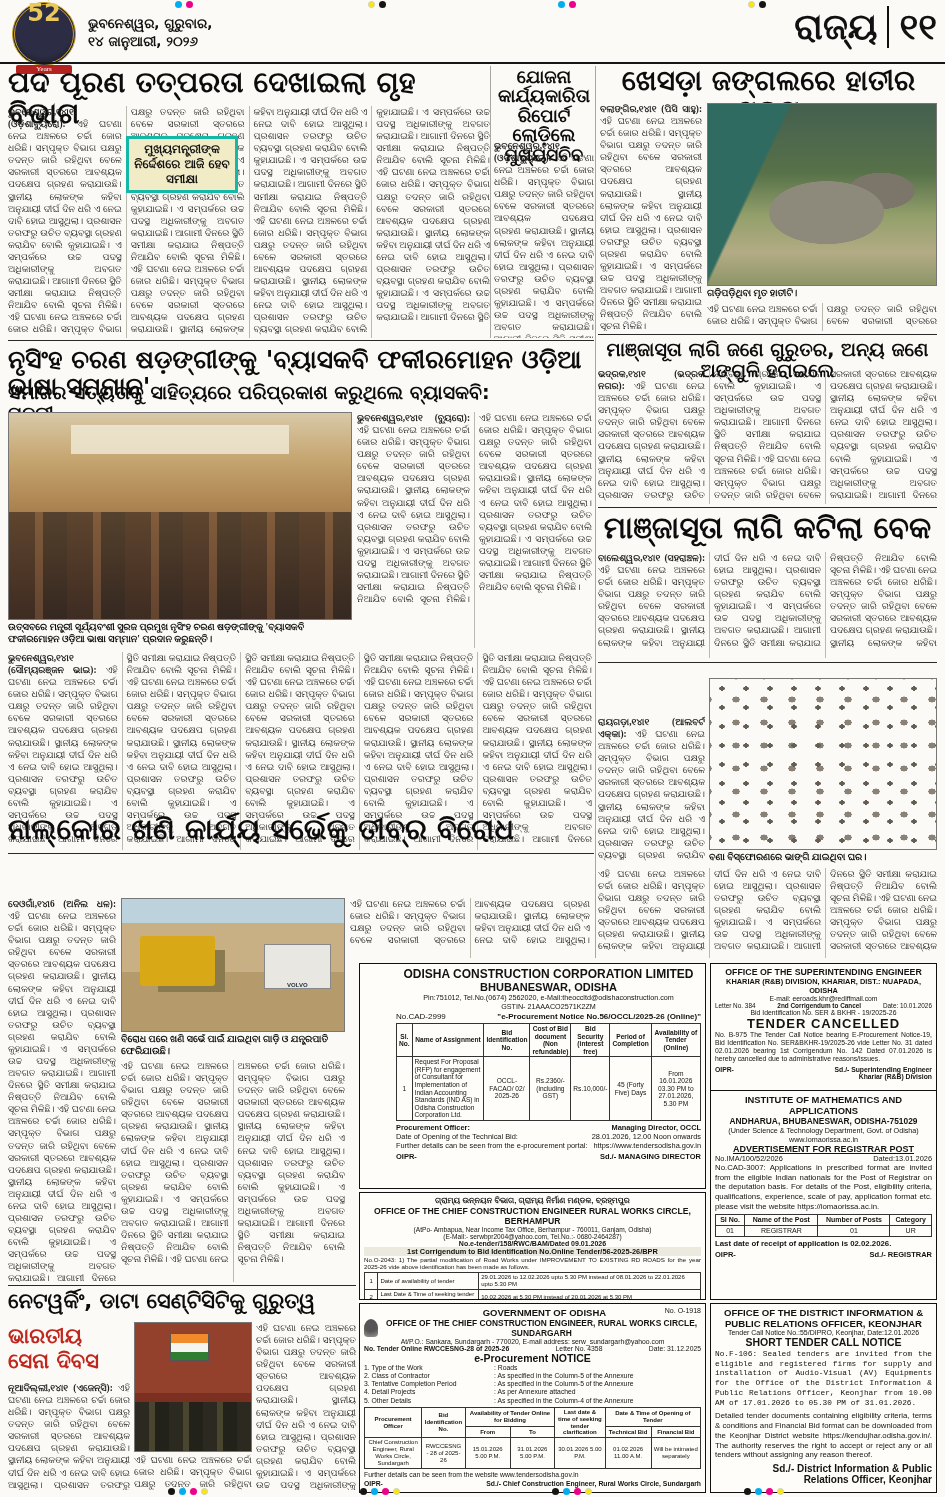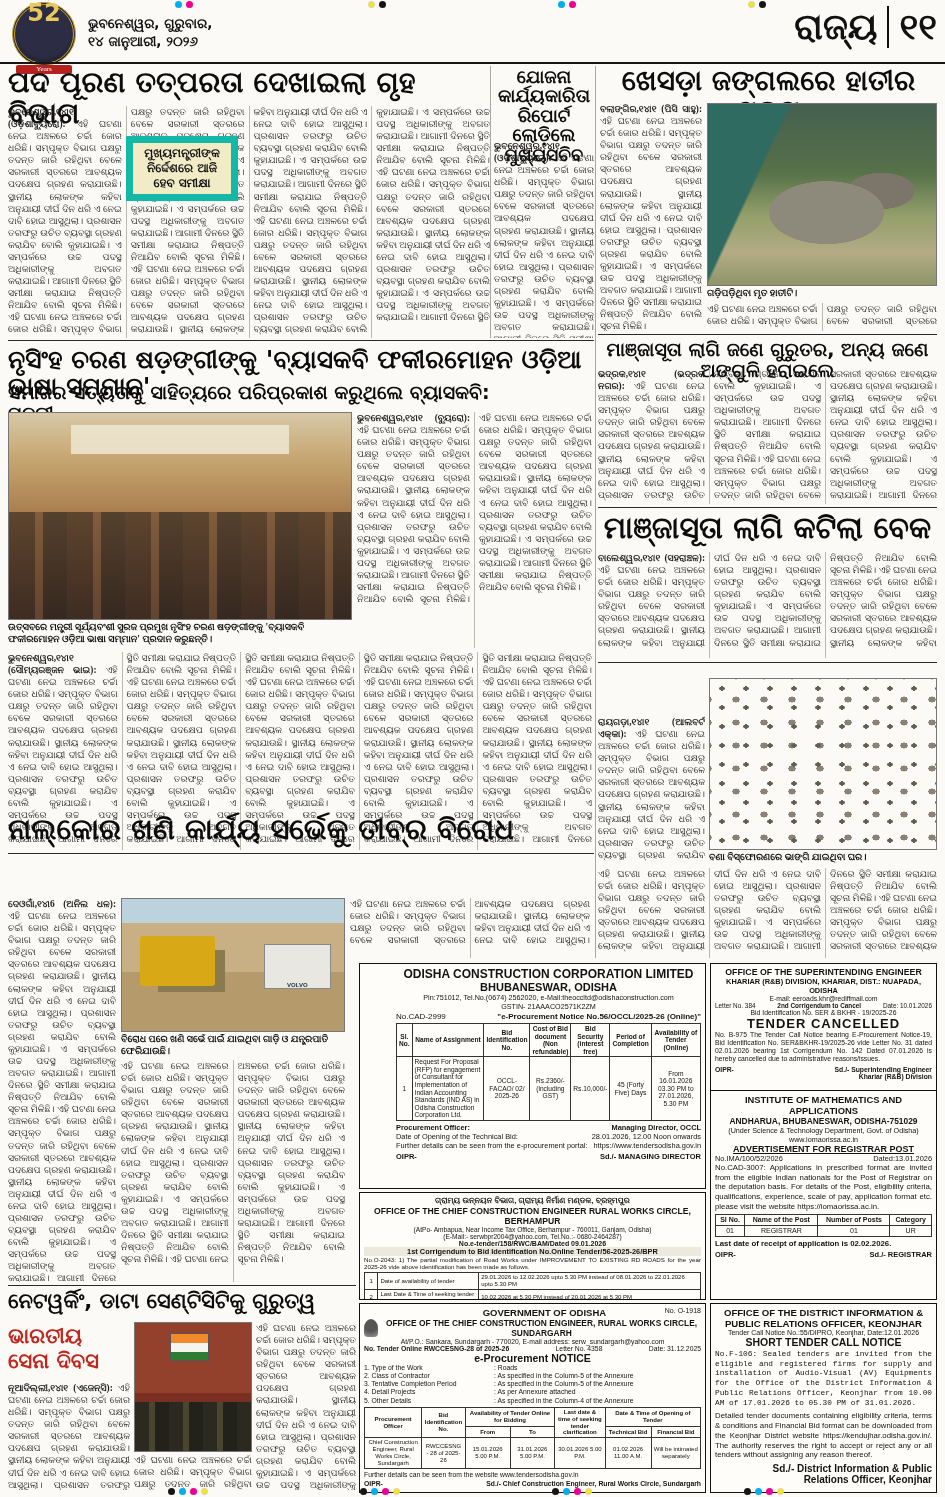--- a/index.html
+++ b/index.html
@@ -27,21 +27,21 @@
   
   .hl{position:absolute;font-weight:bold;color:#0c0c0c;font-family:"DejaVu Sans",sans-serif;line-height:1.08;}
   .hl.center{text-align:center;}
   .bodytext{position:absolute;font-size:9.3px;line-height:1.3;text-align:justify;color:#1d1d1d;overflow:hidden;}
   .cols2{columns:2;column-gap:9px;column-rule:1px solid #b9b9b0;}
   .cols3{columns:3;column-gap:9px;column-rule:1px solid #b9b9b0;}
   .cols4{columns:4;column-gap:9px;column-rule:1px solid #b9b9b0;}
   .cols5{columns:5;column-gap:9px;column-rule:1px solid #b9b9b0;}
   .dl{font-weight:bold;}
   .caption{position:absolute;font-size:9.5px;font-weight:bold;line-height:1.25;overflow:hidden;}
-  .subbox{position:absolute;background:#f1ebc6;border:7px solid #14b8a6;text-align:center;
+  .subbox{position:absolute;background:#f1ebc6;border:3px solid #14b8a6;text-align:center;
     font-weight:bold;font-size:12px;line-height:1.25;padding:3px 4px;font-family:"DejaVu Sans",sans-serif;}
   .kicker{position:absolute;color:#c0261d;font-weight:bold;font-size:21px;line-height:1.2;
     font-family:"DejaVu Sans",sans-serif;}
   
   .photo{position:absolute;overflow:hidden;border:1px solid #777;}
   .photo-elephant{background:
     radial-gradient(ellipse 95px 52px at 52% 60%, #8d897b 0 60%, rgba(0,0,0,0) 61%),
     radial-gradient(ellipse 55px 30px at 76% 48%, #7b756a 0 60%, rgba(0,0,0,0) 61%),
     linear-gradient(115deg,#2f6b60 0 26%,rgba(0,0,0,0) 27%),
     linear-gradient(180deg,#44604f 0%,#577149 38%,#93a06b 62%,#b3ab85 82%,#8e9668 100%);}

